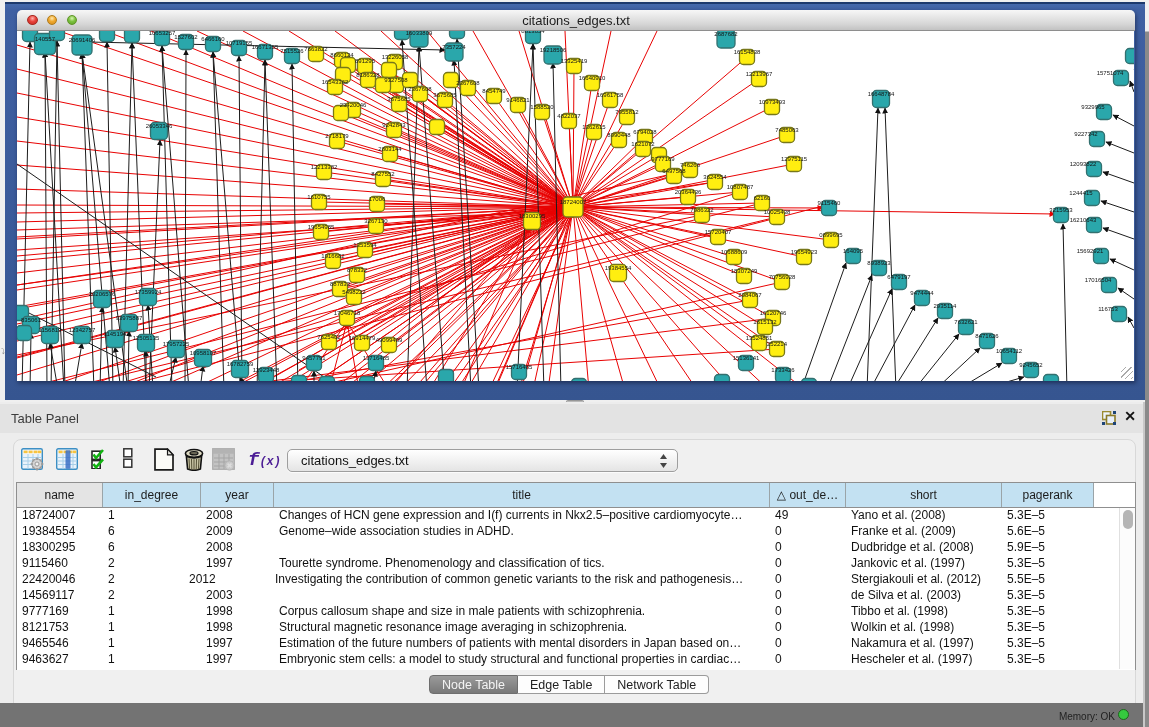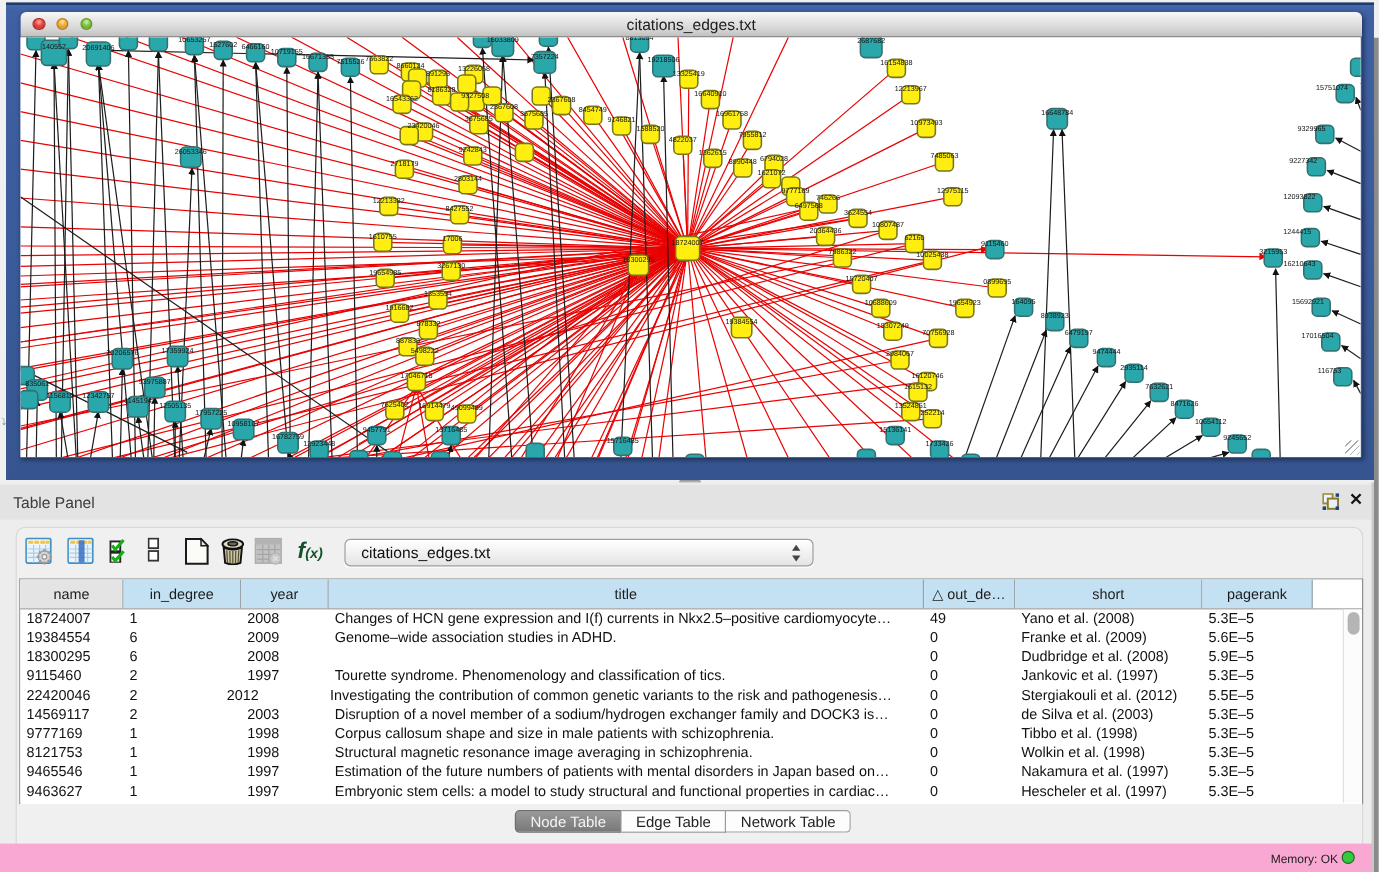--- a/index.html
+++ b/index.html
@@ -38,21 +38,21 @@
 .cell{position:absolute;top:0;height:16px;line-height:15.5px;font-size:12px;color:#111;white-space:nowrap;overflow:hidden}
 #vsb{position:absolute;right:0px;top:25px;width:16px;height:161px;background:#fcfcfc;border-left:1px solid #e0e0e0}
 #vsbthumb{position:absolute;left:2.5px;top:2px;width:10px;height:19px;border-radius:5px;background:#b5b5b5}
 
 #tabs{position:absolute;left:429px;top:675px;height:19px;display:flex;font-size:12.5px}
 .tab{height:19px;line-height:18px;padding:0 12px;background:#fdfdfd;border:1px solid #9b9b9b;border-left:none;color:#222}
 .tab.first{border-left:1px solid #9b9b9b;border-radius:4px 0 0 4px}
 .tab.last{border-radius:0 4px 4px 0}
 .tab.sel{background:linear-gradient(#9a9a9a,#787878);color:#f4f4f4;border-color:#6e6e6e}
 
-#status{position:absolute;left:0;top:703px;width:1145px;height:24px;background:#f9a8d4;font-size:10px;color:#222}
+#status{position:absolute;left:0;top:703px;width:1145px;height:24px;background:#737373;font-size:10px;color:#222}
 #mem{position:absolute;right:30px;top:8px}
 #memdot{position:absolute;right:16px;top:6px;width:11px;height:11px;border-radius:50%;background:#35c93f;border:1.5px solid #1e661e}
 </style></head>
 <body>
 <div id="root">
 <div id="net">
   <div id="netblue"></div>
   <div id="gwin">
     <div id="tbar">citations_edges.txt<div class="tl" id="tlr"></div><div class="tl" id="tly"></div><div class="tl" id="tlg"></div></div>
     <div id="canvas">
@@ -689,21 +689,21 @@
           <line x1="2" y1="10" x2="21" y2="10"></line>
           <line x1="2" y1="14" x2="21" y2="14"></line>
           <line x1="2" y1="18" x2="21" y2="18"></line>
           <line x1="7" y1="6" x2="7" y2="21"></line>
           <line x1="12" y1="6" x2="12" y2="21"></line>
           <line x1="17" y1="6" x2="17" y2="21"></line>
         </g>
     <circle cx="17.5" cy="17.5" r="4.6" fill="#c9c9c9" stroke="#b5b5b5"></circle>
         <path d="M15.6 15.6 L19.4 19.4 M19.4 15.6 L15.6 19.4" stroke="#dcdcdc" stroke-width="1.6"></path>
   </svg>
-  <div class="ico" style="left:248px;top:3px;width:26px;font-family:Liberation Sans, sans-serif;color:#14532d"><span style="font-style:italic;font-weight:bold;font-size:19px">f</span><span style="font-style:italic;font-size:12px;font-weight:bold">(x)</span></div>
+  <div class="ico" style="left:248px;top:3px;width:26px;font-family:Liberation Mono, monospace;color:#4c1d95"><span style="font-style:italic;font-weight:bold;font-size:19px">f</span><span style="font-style:italic;font-size:12px;font-weight:bold">(x)</span></div>
 </div>
 <div id="dd">citations_edges.txt
   <svg id="ddar" viewBox="0 0 9 16">
         <path d="M4.5 1 L8 6 H1 Z" fill="#444"></path>
         <path d="M4.5 15 L8 10 H1 Z" fill="#444"></path>
       </svg>
 </div>
 <div id="tbl">
   <div id="thead">
     <div class="th" style="left:0px;width:86px;background:#e4e4e4">name</div>
@@ -757,21 +757,20 @@
           <div class="cell" style="left:172px;width:65px">2012</div>
           <div class="cell" style="left:258px;width:488px">Investigating the contribution of common genetic variants to the risk and pathogenesis…</div>
           <div class="cell" style="left:758px;width:68px">0</div>
           <div class="cell" style="left:834px;width:148px">Stergiakouli et al. (2012)</div>
           <div class="cell" style="left:990px;width:84px">5.5E–5</div>
         </div>
         <div class="trow" style="top:80px">
           <div class="cell" style="left:5px;width:78px">14569117</div>
           <div class="cell" style="left:91px;width:90px">2</div>
           <div class="cell" style="left:189px;width:65px">2003</div>
-          <div class="cell" style="left:262px;width:488px">Disruption of a novel member of a sodium/hydrogen exchanger family and DOCK3 is…</div>
           <div class="cell" style="left:758px;width:68px">0</div>
           <div class="cell" style="left:834px;width:148px">de Silva et al. (2003)</div>
           <div class="cell" style="left:990px;width:84px">5.3E–5</div>
         </div>
         <div class="trow" style="top:96px">
           <div class="cell" style="left:5px;width:78px">9777169</div>
           <div class="cell" style="left:91px;width:90px">1</div>
           <div class="cell" style="left:189px;width:65px">1998</div>
           <div class="cell" style="left:262px;width:488px">Corpus callosum shape and size in male patients with schizophrenia.</div>
           <div class="cell" style="left:758px;width:68px">0</div>

